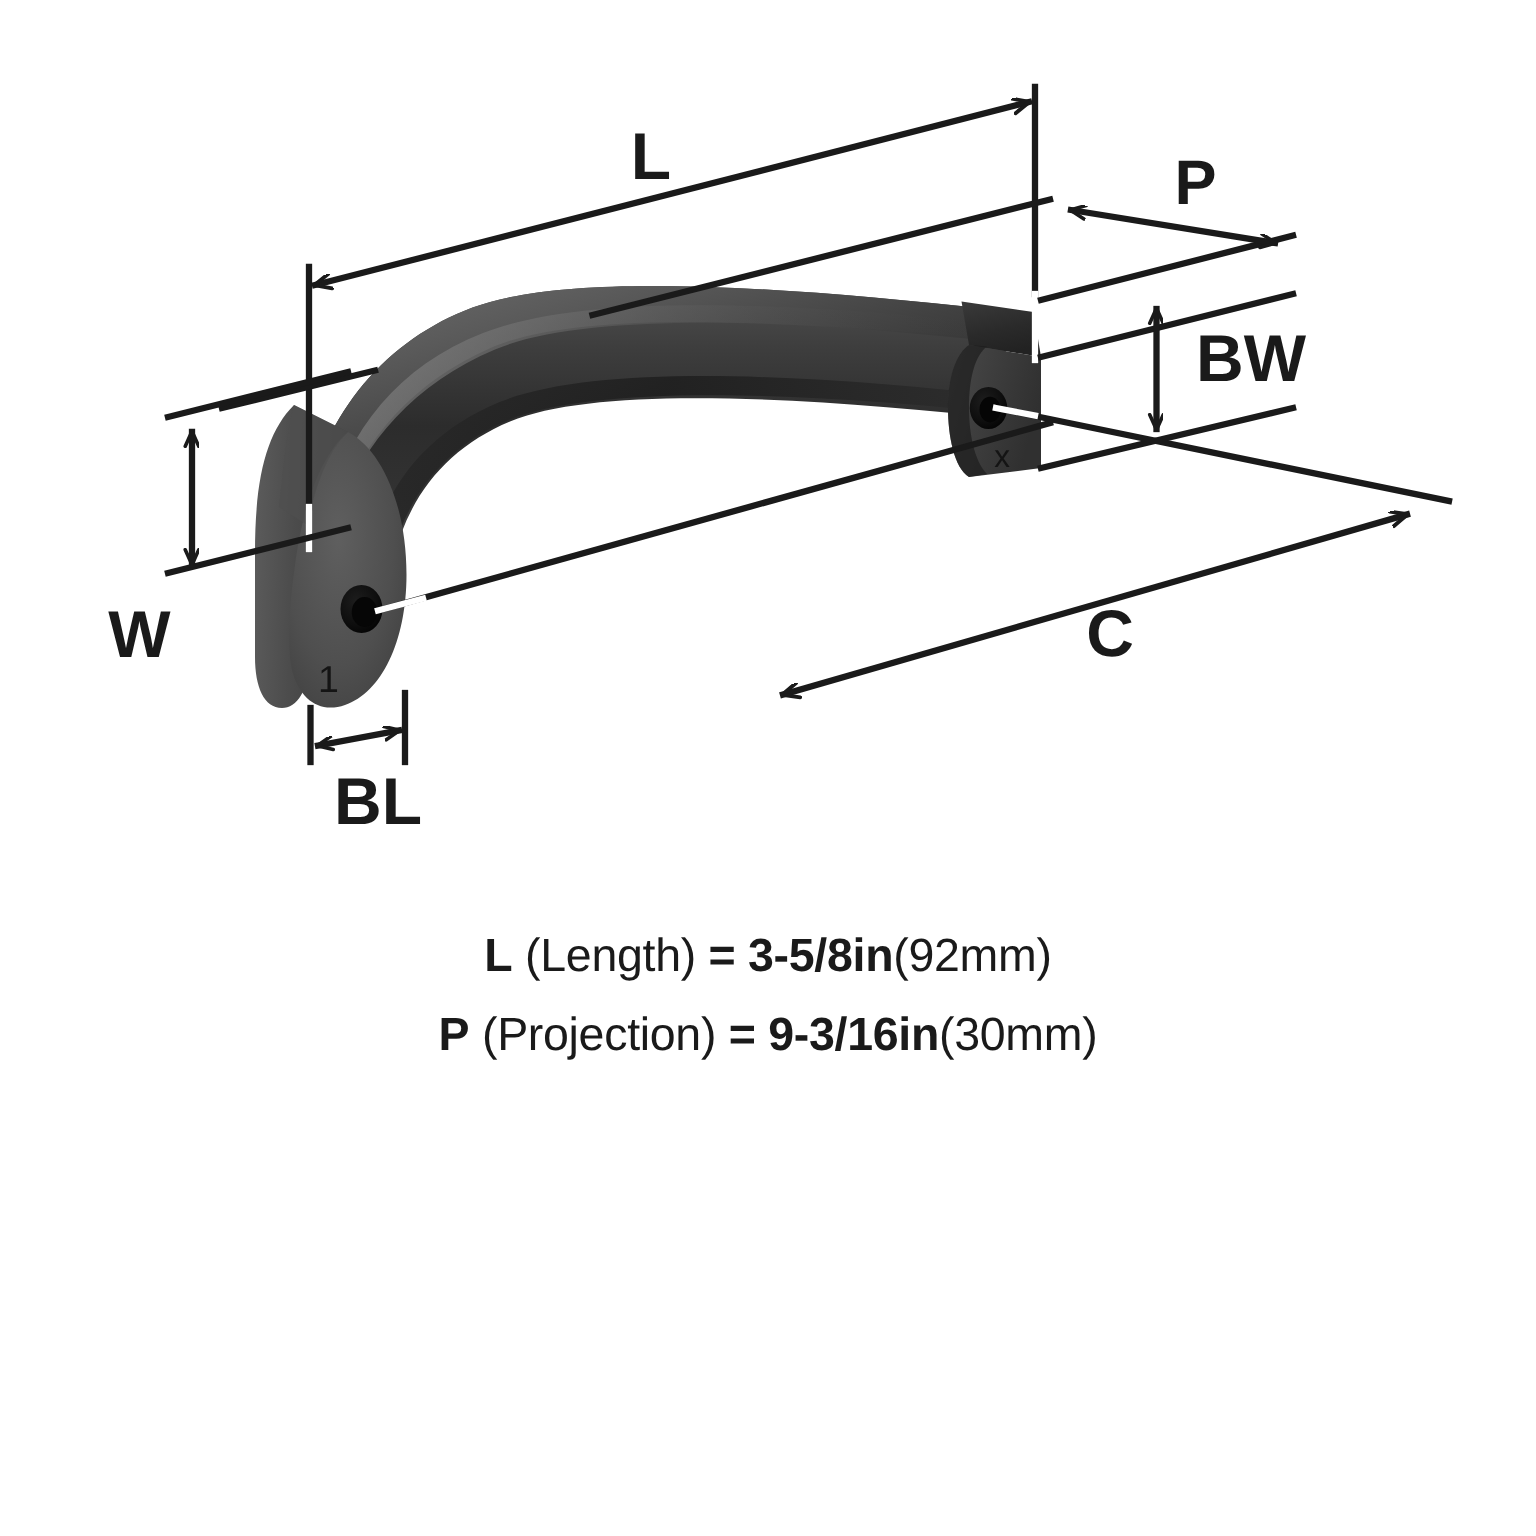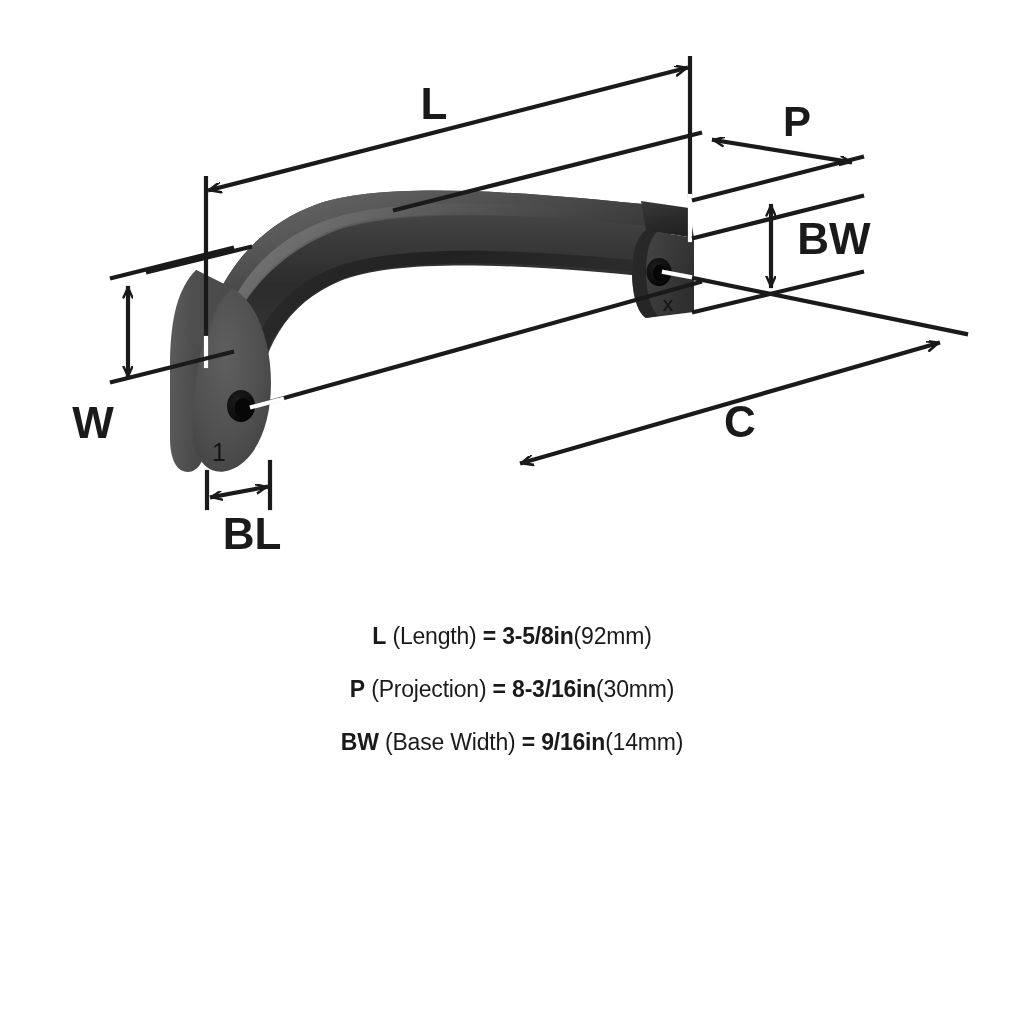--- a/index.html
+++ b/index.html
@@ -49,21 +49,21 @@
     width: 1024px;
     height: 420px;
     display: flex;
     flex-direction: column;
     align-items: center;
     justify-content: flex-start;
     padding-top: 8px;
     box-sizing: border-box;
   }
   .spec-row {
-    font-size: 23px;
+    font-size: 31px;
     line-height: 53px;
     white-space: nowrap;
     text-align: center;
     color: #1a1a1a;
     letter-spacing: -0.2px;
   }
   .spec-sym {
     font-weight: bold;
   }
   .spec-name {
@@ -291,23 +291,17 @@
     <div class="spec-row">
       <span class="spec-sym">L</span>
       <span class="spec-name">(Length)</span>
       <span class="spec-eq">=</span>
       <span class="spec-imp">3-5/8in</span><span class="spec-met">(92mm)</span>
     </div>
     <div class="spec-row">
       <span class="spec-sym">P</span>
       <span class="spec-name">(Projection)</span>
       <span class="spec-eq">=</span>
-      <span class="spec-imp">8-3/16in</span><span class="spec-met">(30mm)</span>
-    </div>
-    <div class="spec-row">
-      <span class="spec-sym">BW</span>
-      <span class="spec-name">(Base Width)</span>
-      <span class="spec-eq">=</span>
-      <span class="spec-imp">9/16in</span><span class="spec-met">(14mm)</span>
+      <span class="spec-imp">9-3/16in</span><span class="spec-met">(30mm)</span>
     </div>
   </div>
 
 </div>
 
 </body></html>

